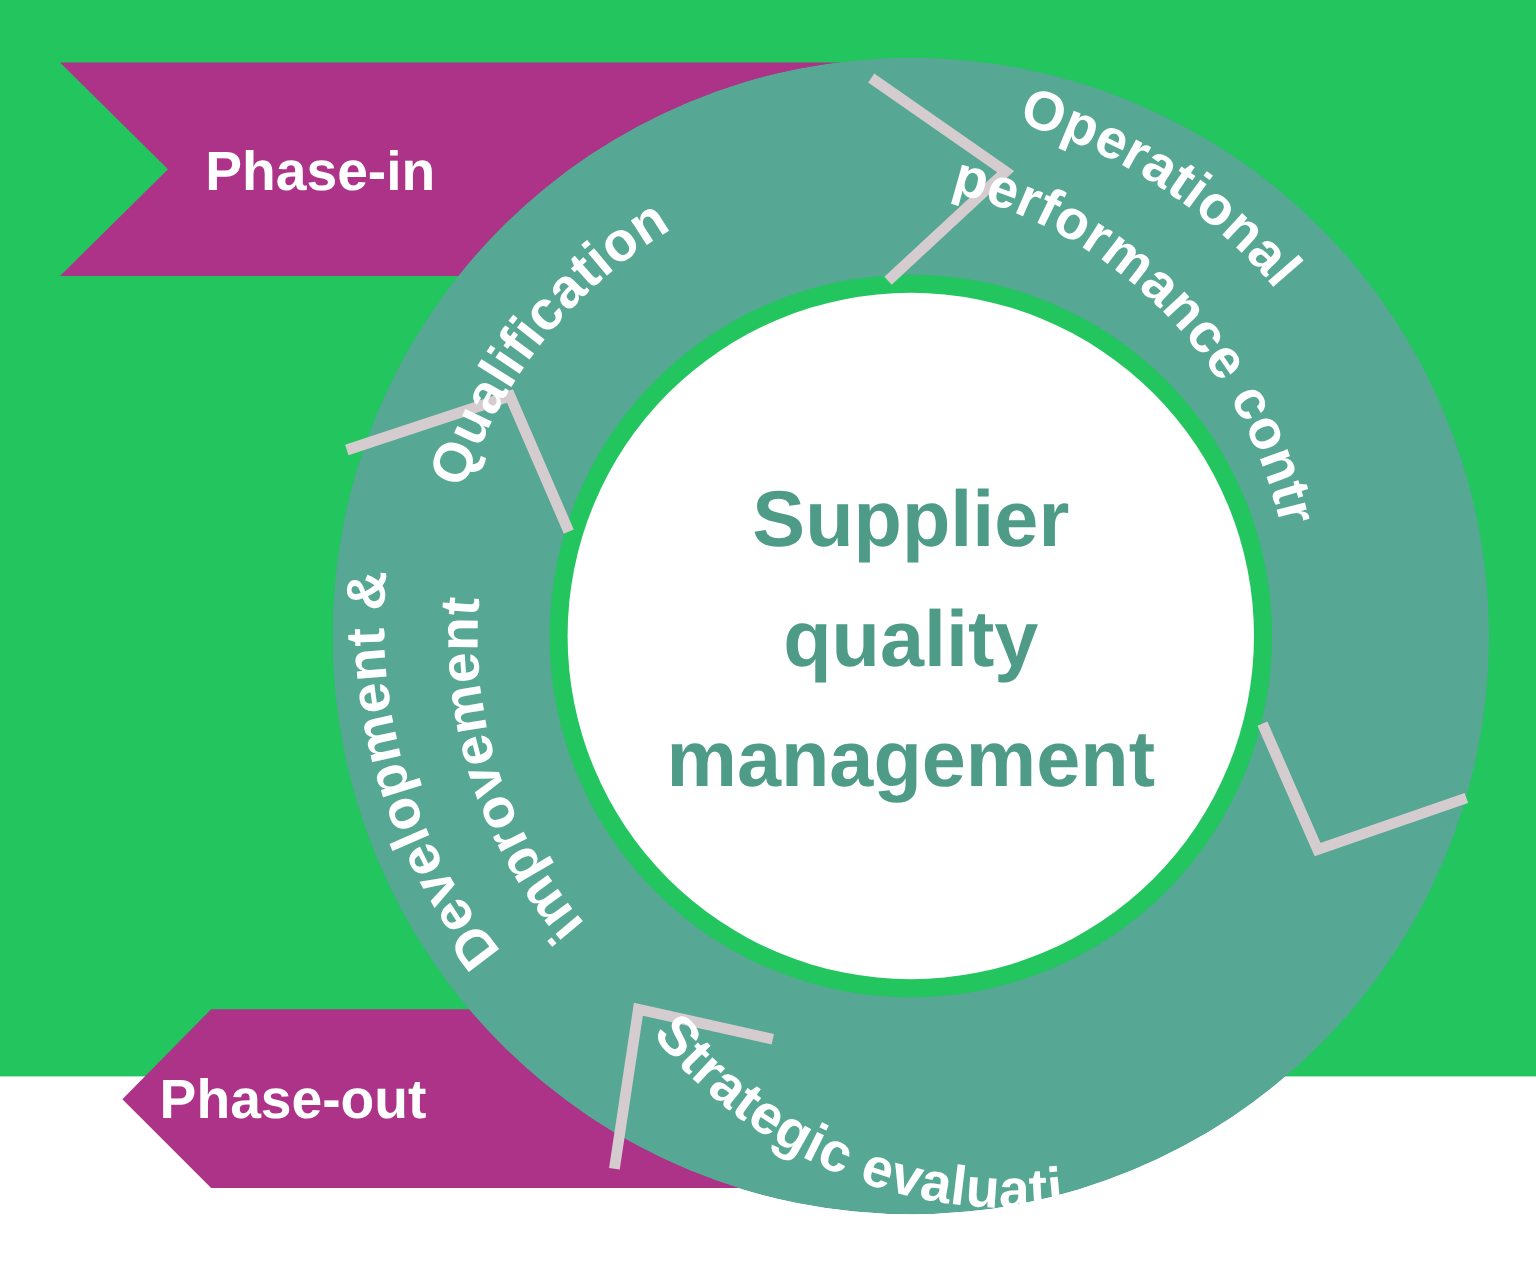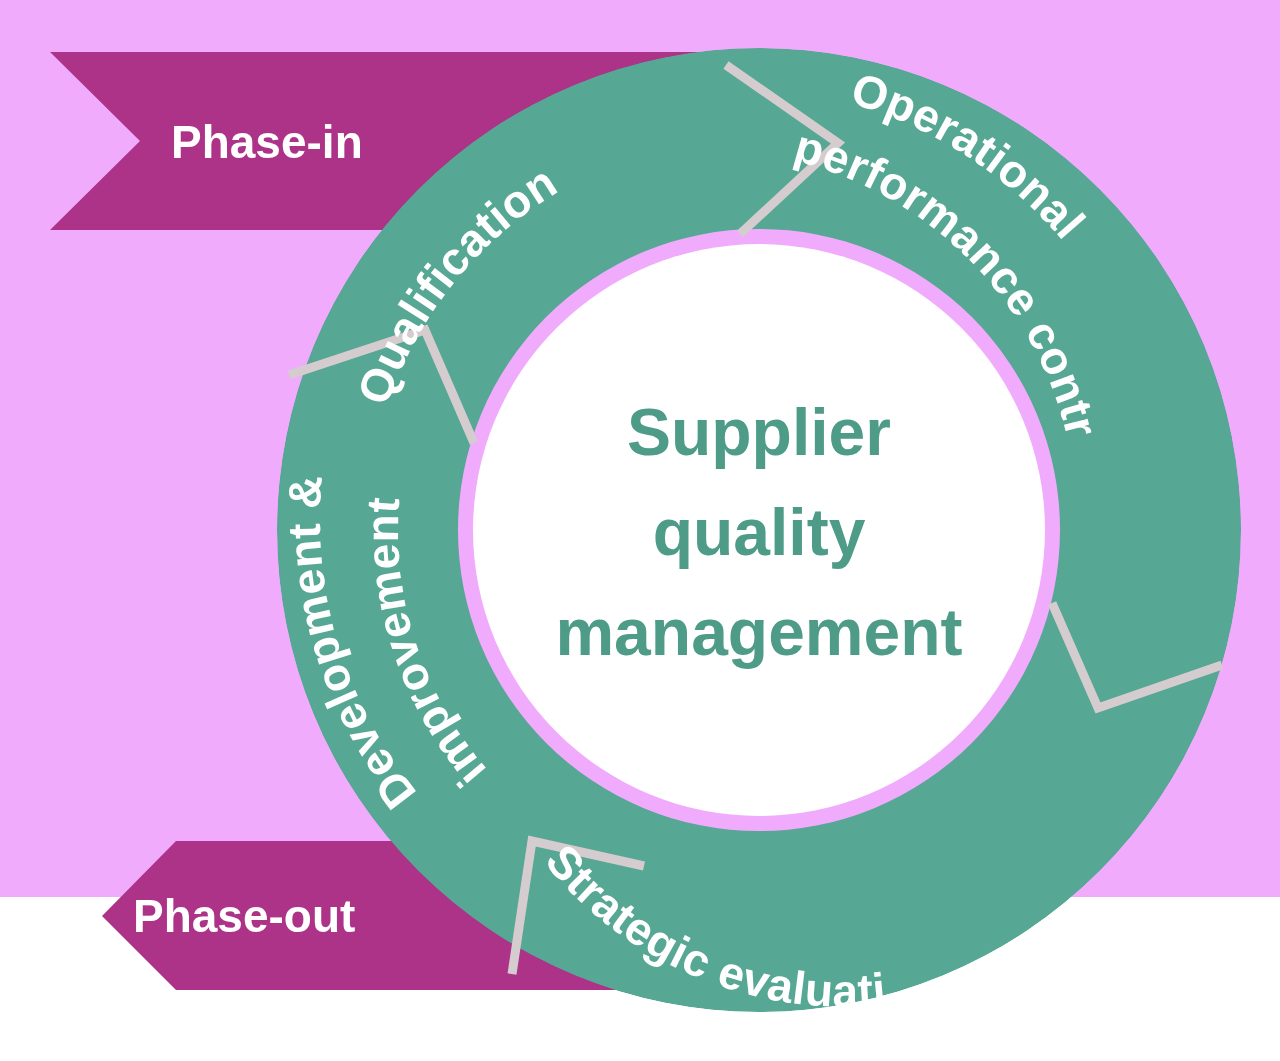--- a/index.html
+++ b/index.html
@@ -9,21 +9,21 @@
   body {
     width: 1280px;
     height: 1061px;
     overflow: hidden;
     font-family: "Liberation Sans", sans-serif;
   }
   #diagram-root {
     position: relative;
     width: 1280px;
     height: 897px;
-    background: #f0abfc;
+    background: #22c55e;
   }
   #cycle-svg {
     position: absolute;
     top: 0;
     left: 0;
     width: 1280px;
     height: 1061px;
     display: block;
   }
   .divider {

